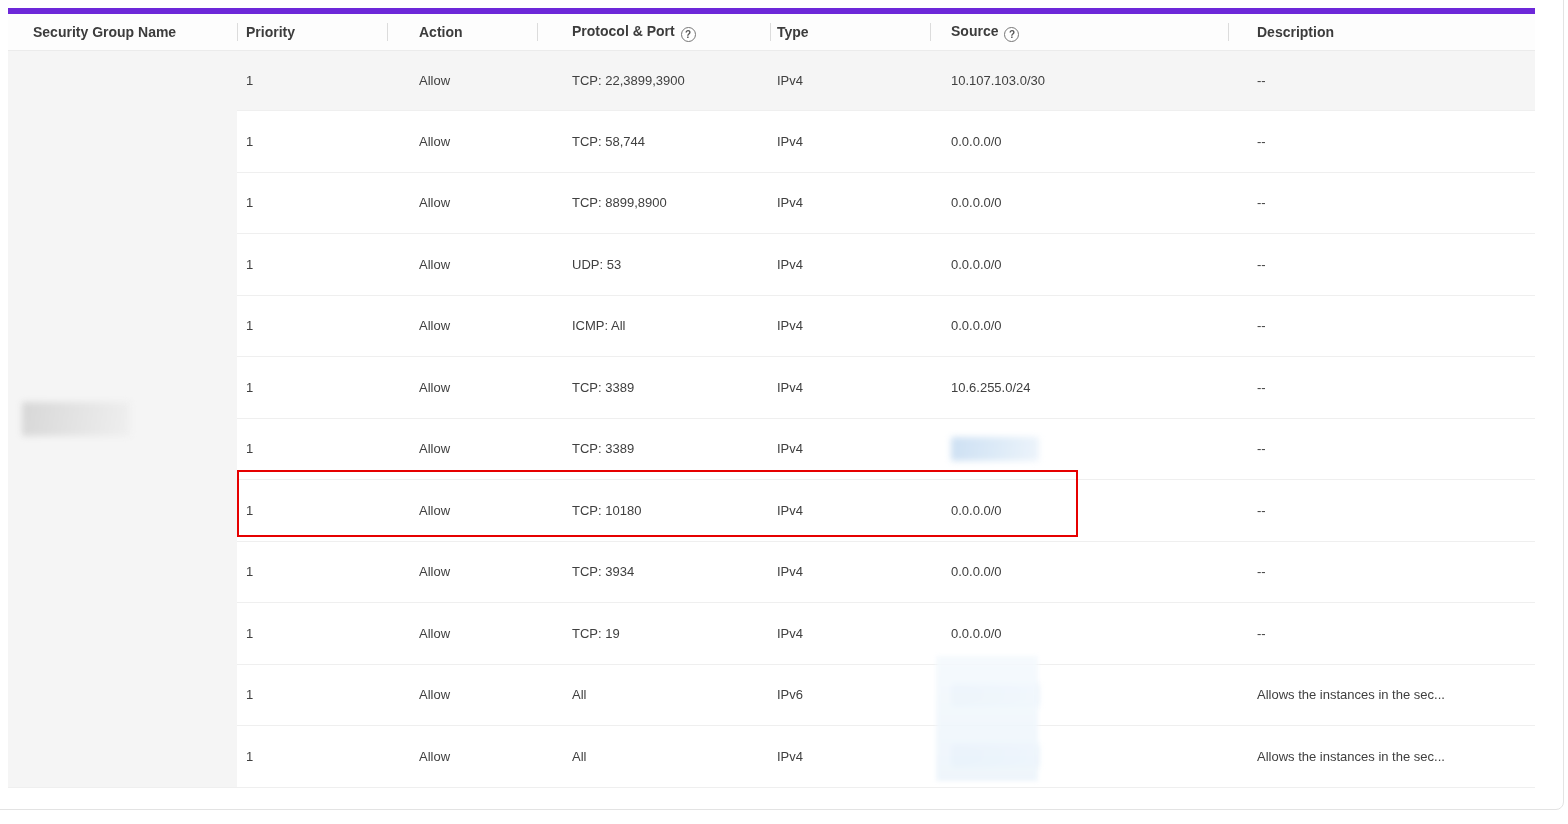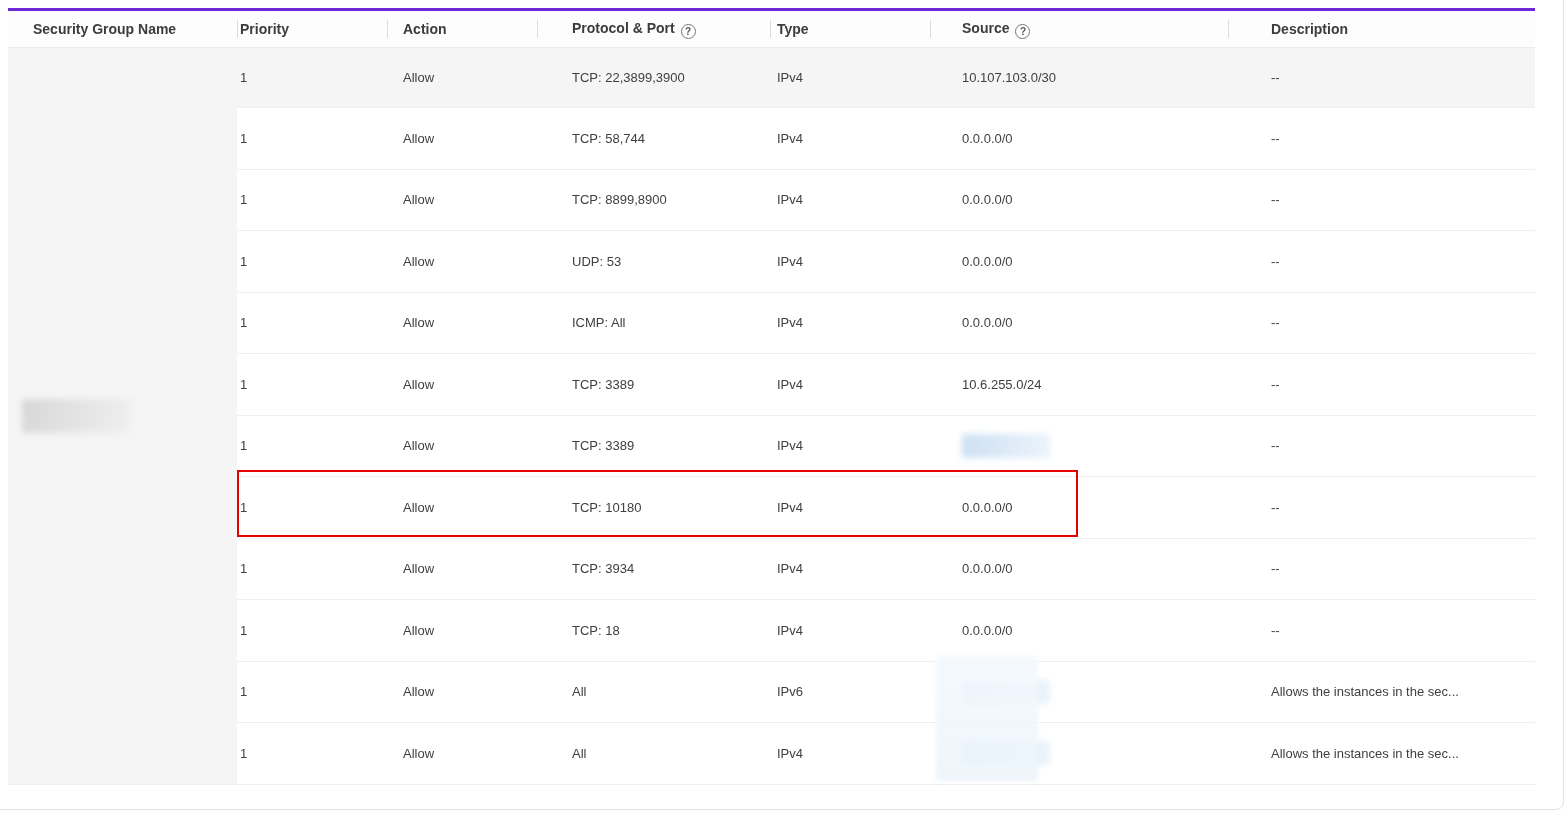--- a/index.html
+++ b/index.html
@@ -1,34 +1,34 @@
 <!DOCTYPE html>
 <html><head>
 <meta charset="utf-8">
 <style>
   html,body{margin:0;padding:0;background:#fff;}
   #app{position:relative;width:1568px;height:824px;background:#fff;overflow:hidden;
        font-family:"Liberation Sans",sans-serif;font-size:13px;color:#404040;}
   .panel-border{position:absolute;left:-12px;top:-12px;width:1576px;height:822px;
        box-sizing:border-box;border:1px solid #e3e3e3;border-radius:0 0 8px 0;pointer-events:none;}
   .table-wrap{position:absolute;left:8px;top:8px;width:1527px;}
-  table{border-collapse:collapse;table-layout:fixed;width:1527px;border-top:3px solid #6d28d9;}
+  table{border-collapse:collapse;table-layout:fixed;width:1527px;border-top:6px solid #6d28d9;}
   td,th{padding:0;white-space:nowrap;overflow:hidden;}
   thead th{height:36px;background:#fdfdfd;border-bottom:1px solid #ebebeb;
        font-weight:bold;font-size:14px;color:#3c3c3c;text-align:left;position:relative;}
   thead th.sep::before{content:"";position:absolute;left:0;top:9px;width:1px;height:18px;background:#dcdcdc;}
   tbody tr{height:61.5px;}
   tbody tr.first-row{height:60px;}
   tbody tr:not(.first-row) td{border-top:1px solid #efefef;}
   tbody tr:last-child td{border-bottom:1px solid #efefef;}
   tr.first-row td{background:#f5f5f5;}
   td.sg-cell{background:#f7f7f7;vertical-align:middle;border-bottom:1px solid #efefef;}
   td{vertical-align:middle;color:#404040;}
-  .c1{padding-left:25px;} .c2{padding-left:3px;} .c3{padding-left:16px;}
-  .c4{padding-left:35px;} .c5{padding-left:7px;} .c6{padding-left:32px;} .c7{padding-left:43px;margin-left:45px;}
+  .c1{padding-left:25px;} .c2{padding-left:9px;} .c3{padding-left:32px;}
+  .c4{padding-left:35px;} .c5{padding-left:7px;} .c6{padding-left:21px;} .c7{padding-left:29px;margin-left:45px;}
   .c1{padding-left:25px;}
   td.sg-cell{padding-left:14px;}
   .help{display:inline-block;width:15px;height:15px;line-height:13px;text-align:center;
        border:1px solid #767676;border-radius:50%;font-size:10px;font-weight:bold;color:#555;
        margin-left:6px;vertical-align:-2px;box-sizing:border-box;background:#fff;cursor:pointer;}
   .redact-grey{width:108px;height:34px;border-radius:2px;filter:blur(3px);
        background:linear-gradient(100deg,#d7d7d7 0%,#e2e2e2 45%,#efefef 100%);}
   .redact-blue{width:88px;height:24px;border-radius:2px;filter:blur(3px);
        background:linear-gradient(100deg,#cde0f3 0%,#dceaf7 50%,#edf4fb 100%);}
   .red-box{position:absolute;left:237px;top:470px;width:841px;height:67px;
@@ -152,21 +152,21 @@
     <td class="c2"><span class="txt">1</span></td>
     <td class="c3"><span class="txt">Allow</span></td>
     <td class="c4"><span class="txt">TCP: 3934</span></td>
     <td class="c5"><span class="txt">IPv4</span></td>
     <td class="c6"><span class="txt">0.0.0.0/0</span></td>
     <td class="c7"><span class="txt">--</span></td>
   </tr>
           <tr>
     <td class="c2"><span class="txt">1</span></td>
     <td class="c3"><span class="txt">Allow</span></td>
-    <td class="c4"><span class="txt">TCP: 18</span></td>
+    <td class="c4"><span class="txt">TCP: 19</span></td>
     <td class="c5"><span class="txt">IPv4</span></td>
     <td class="c6"><span class="txt">0.0.0.0/0</span></td>
     <td class="c7"><span class="txt">--</span></td>
   </tr>
           <tr>
     <td class="c2"><span class="txt">1</span></td>
     <td class="c3"><span class="txt">Allow</span></td>
     <td class="c4"><span class="txt">All</span></td>
     <td class="c5"><span class="txt">IPv6</span></td>
     <td class="c6">

